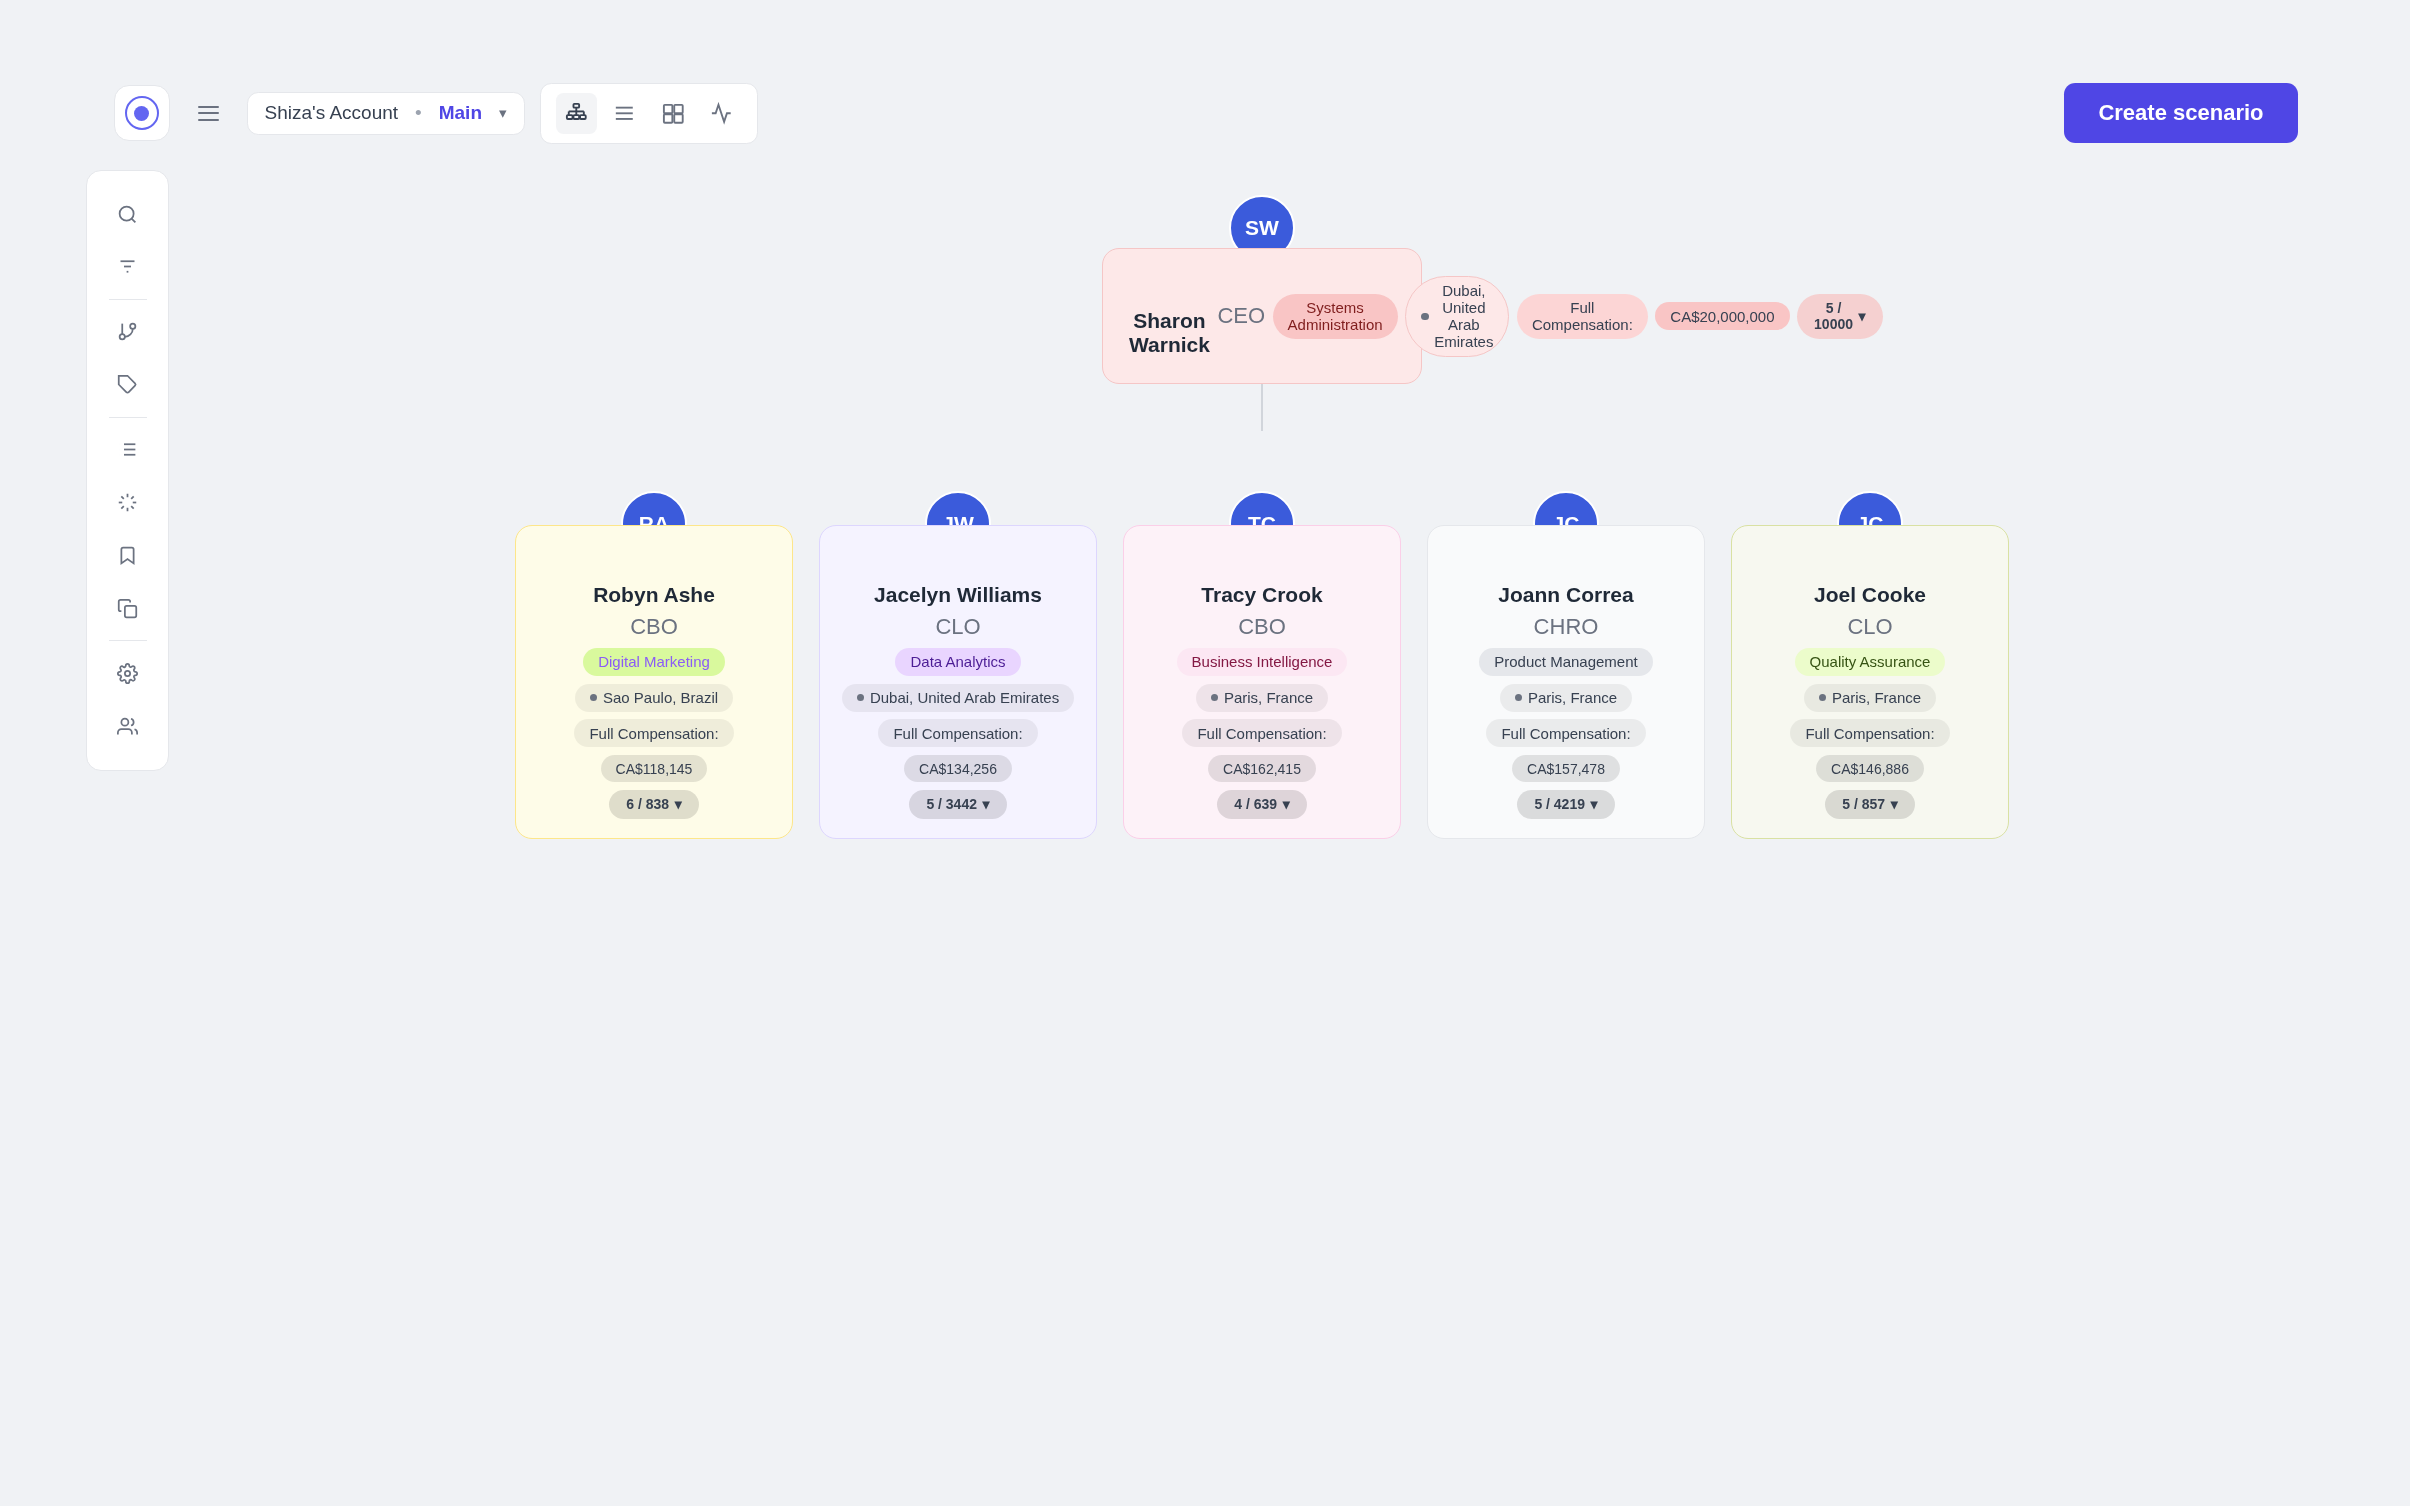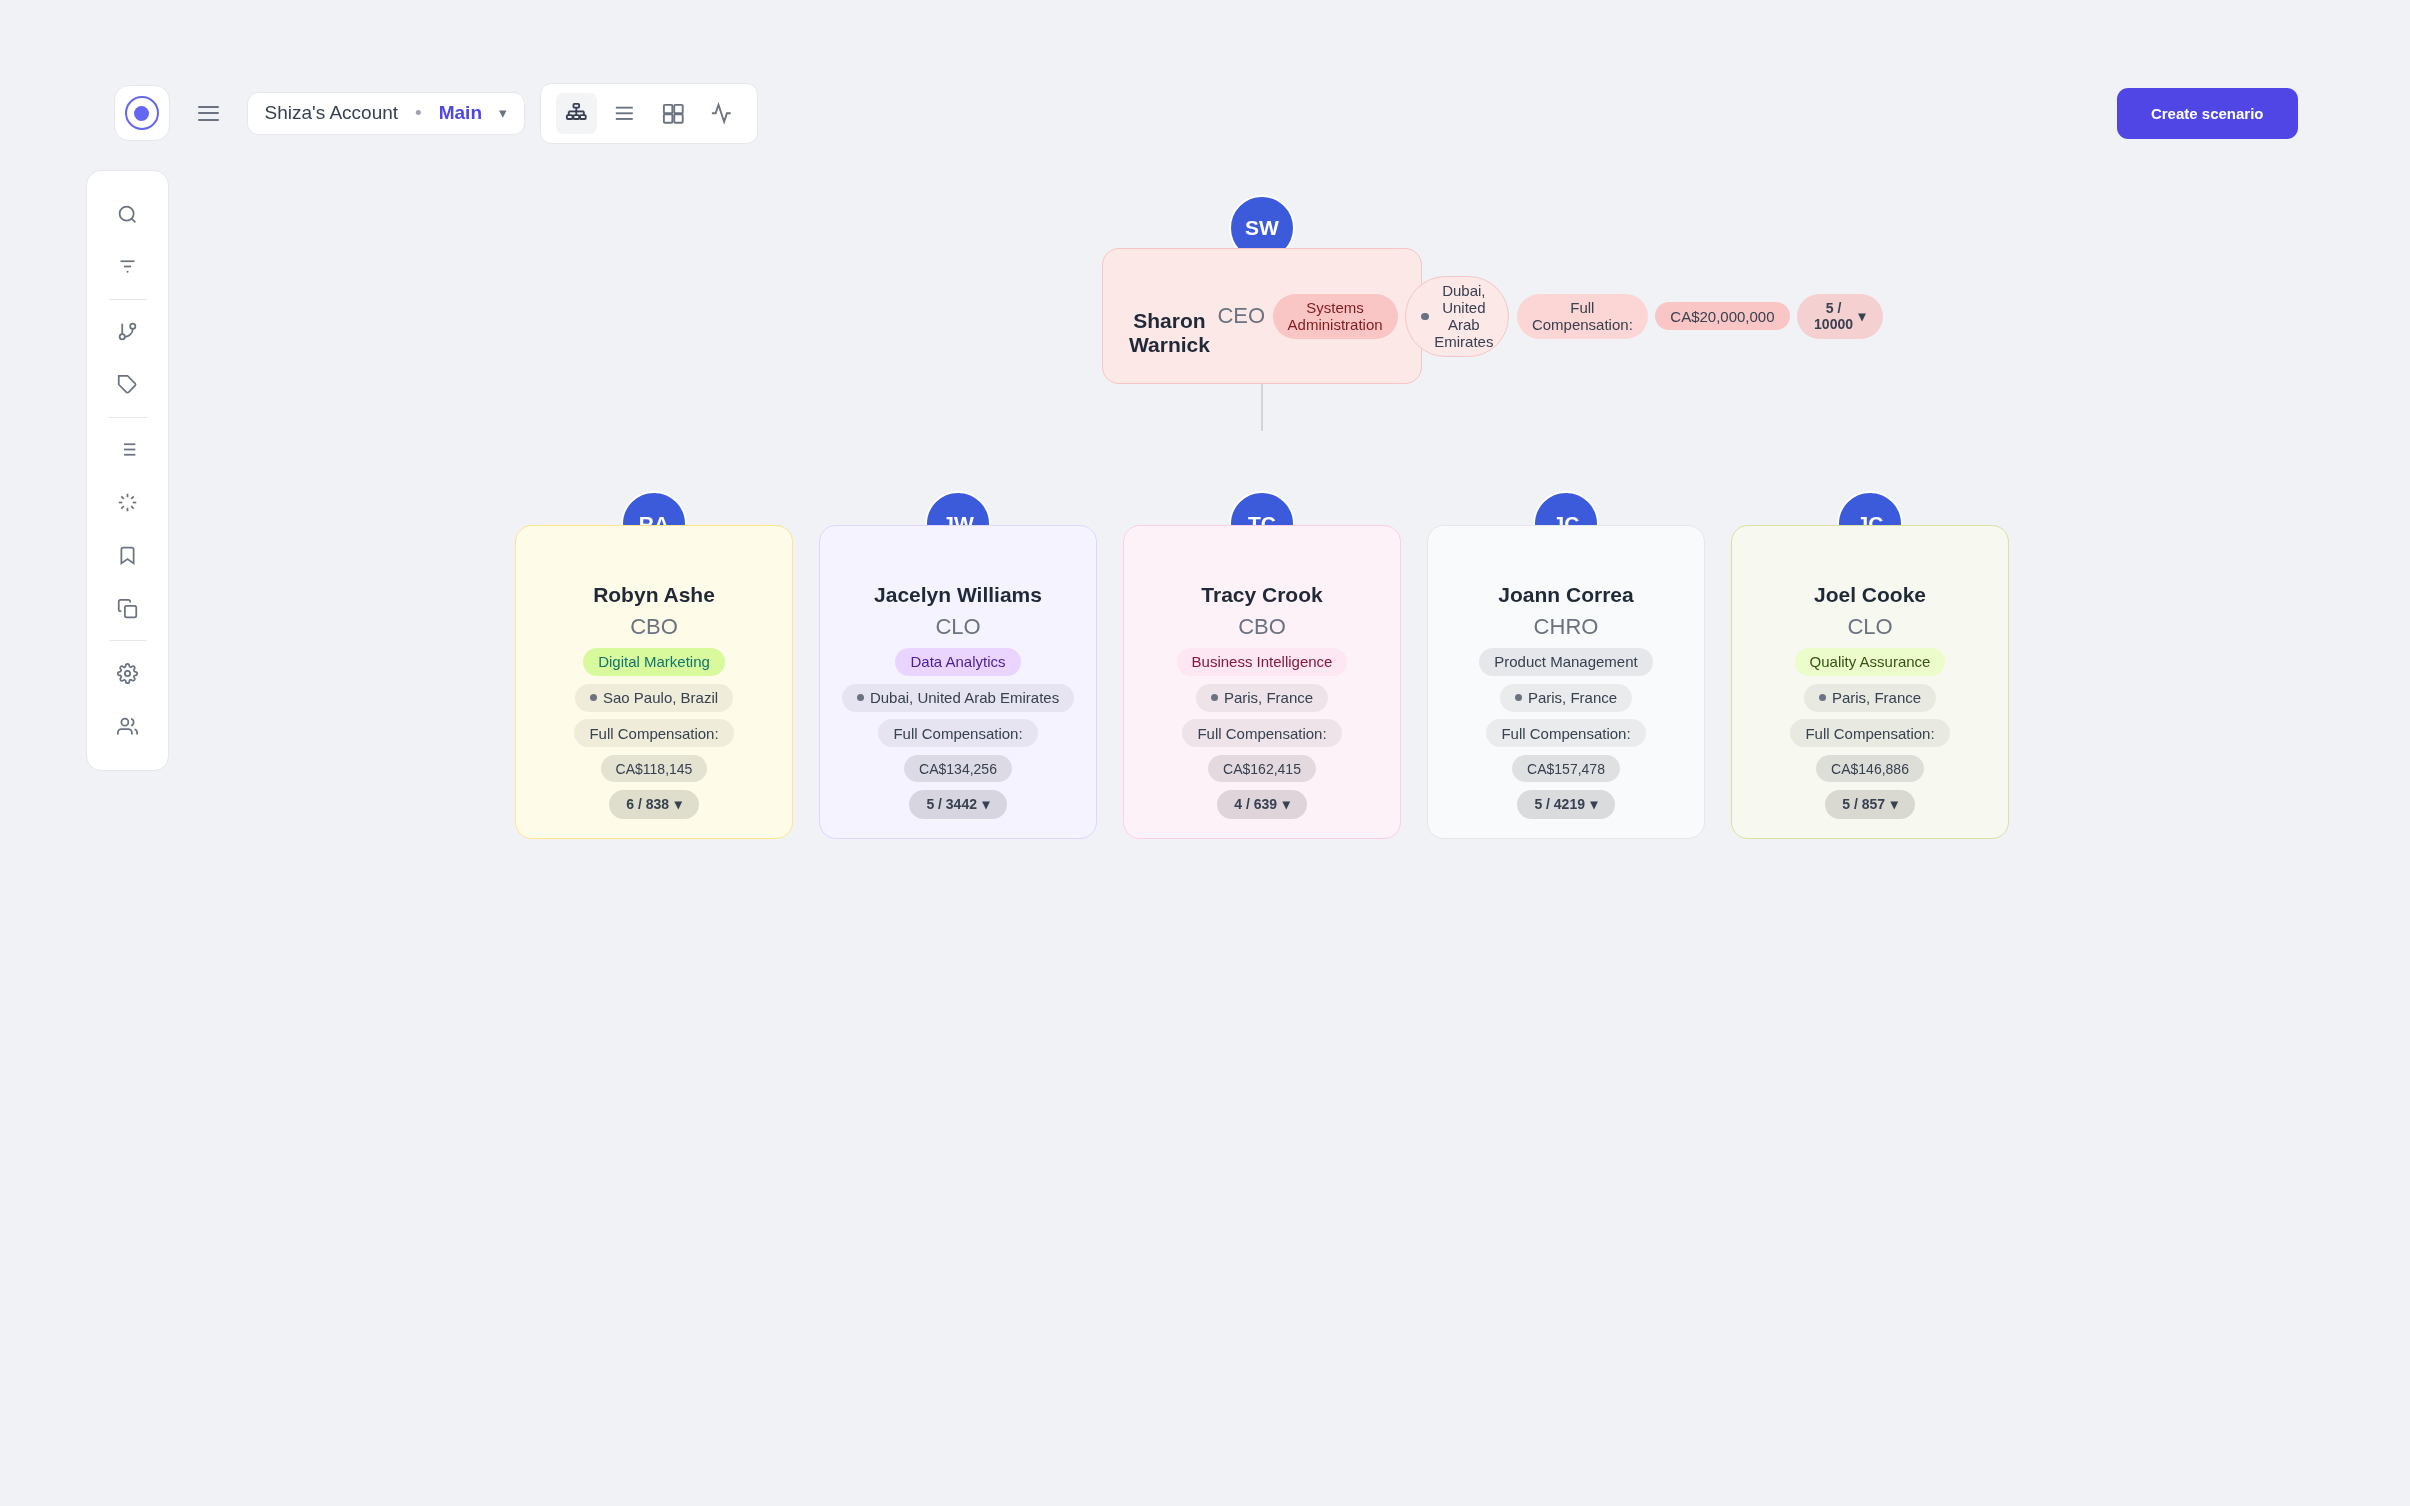--- a/index.html
+++ b/index.html
@@ -145,21 +145,21 @@
       color: #374151;
     }
 
     .create-scenario-btn {
       margin-left: auto;
       background: #4f46e5;
       color: #fff;
       border: none;
       border-radius: 11.3px;
       padding: 17px 34px;
-      font-size: 15px;
+      font-size: 22px;
       font-weight: 600;
       cursor: pointer;
     }
 
     
     .left-sidebar {
       position: absolute;
       left: 0;
       top: 113px;
       bottom: 38px;
@@ -361,21 +361,21 @@
       border-color: #e5e7eb;
     }
 
     .card-child-olive {
       background: #f7f8f0;
       border-color: #d9e1a3;
     }
 
     .badge-dept-yellow {
       background: #d9f99d;
-      color: #0f766e;
+      color: #8b5cf6;
       text-align: right;
     }
 
     .badge-dept-purple {
       background: #e9d5ff;
       color: #4c1d95;
     }
 
     .badge-dept-pink {
       background: #fce7f3;

